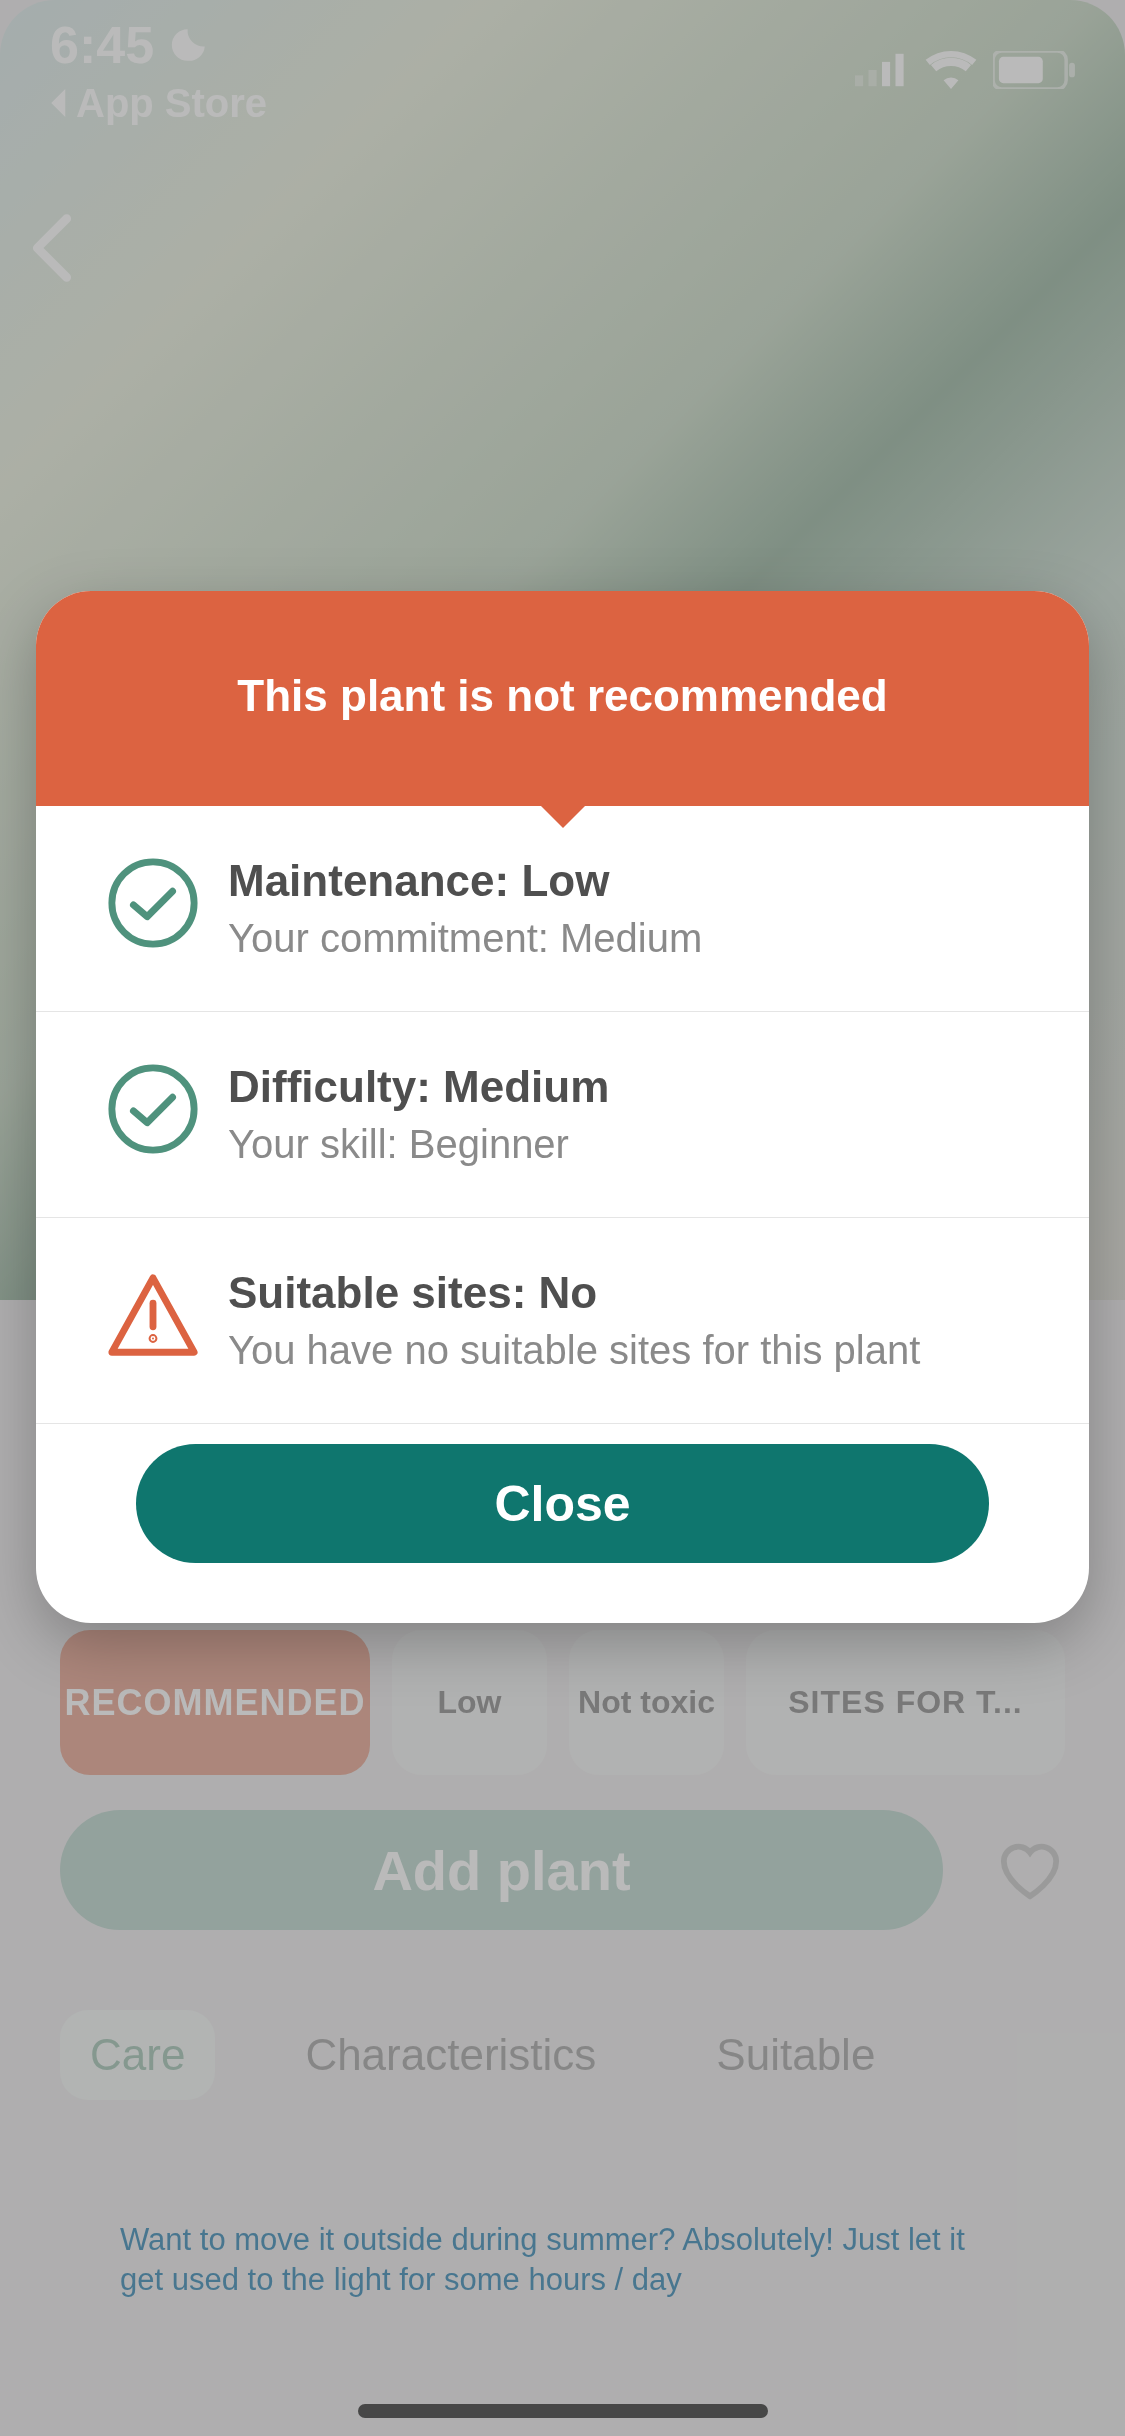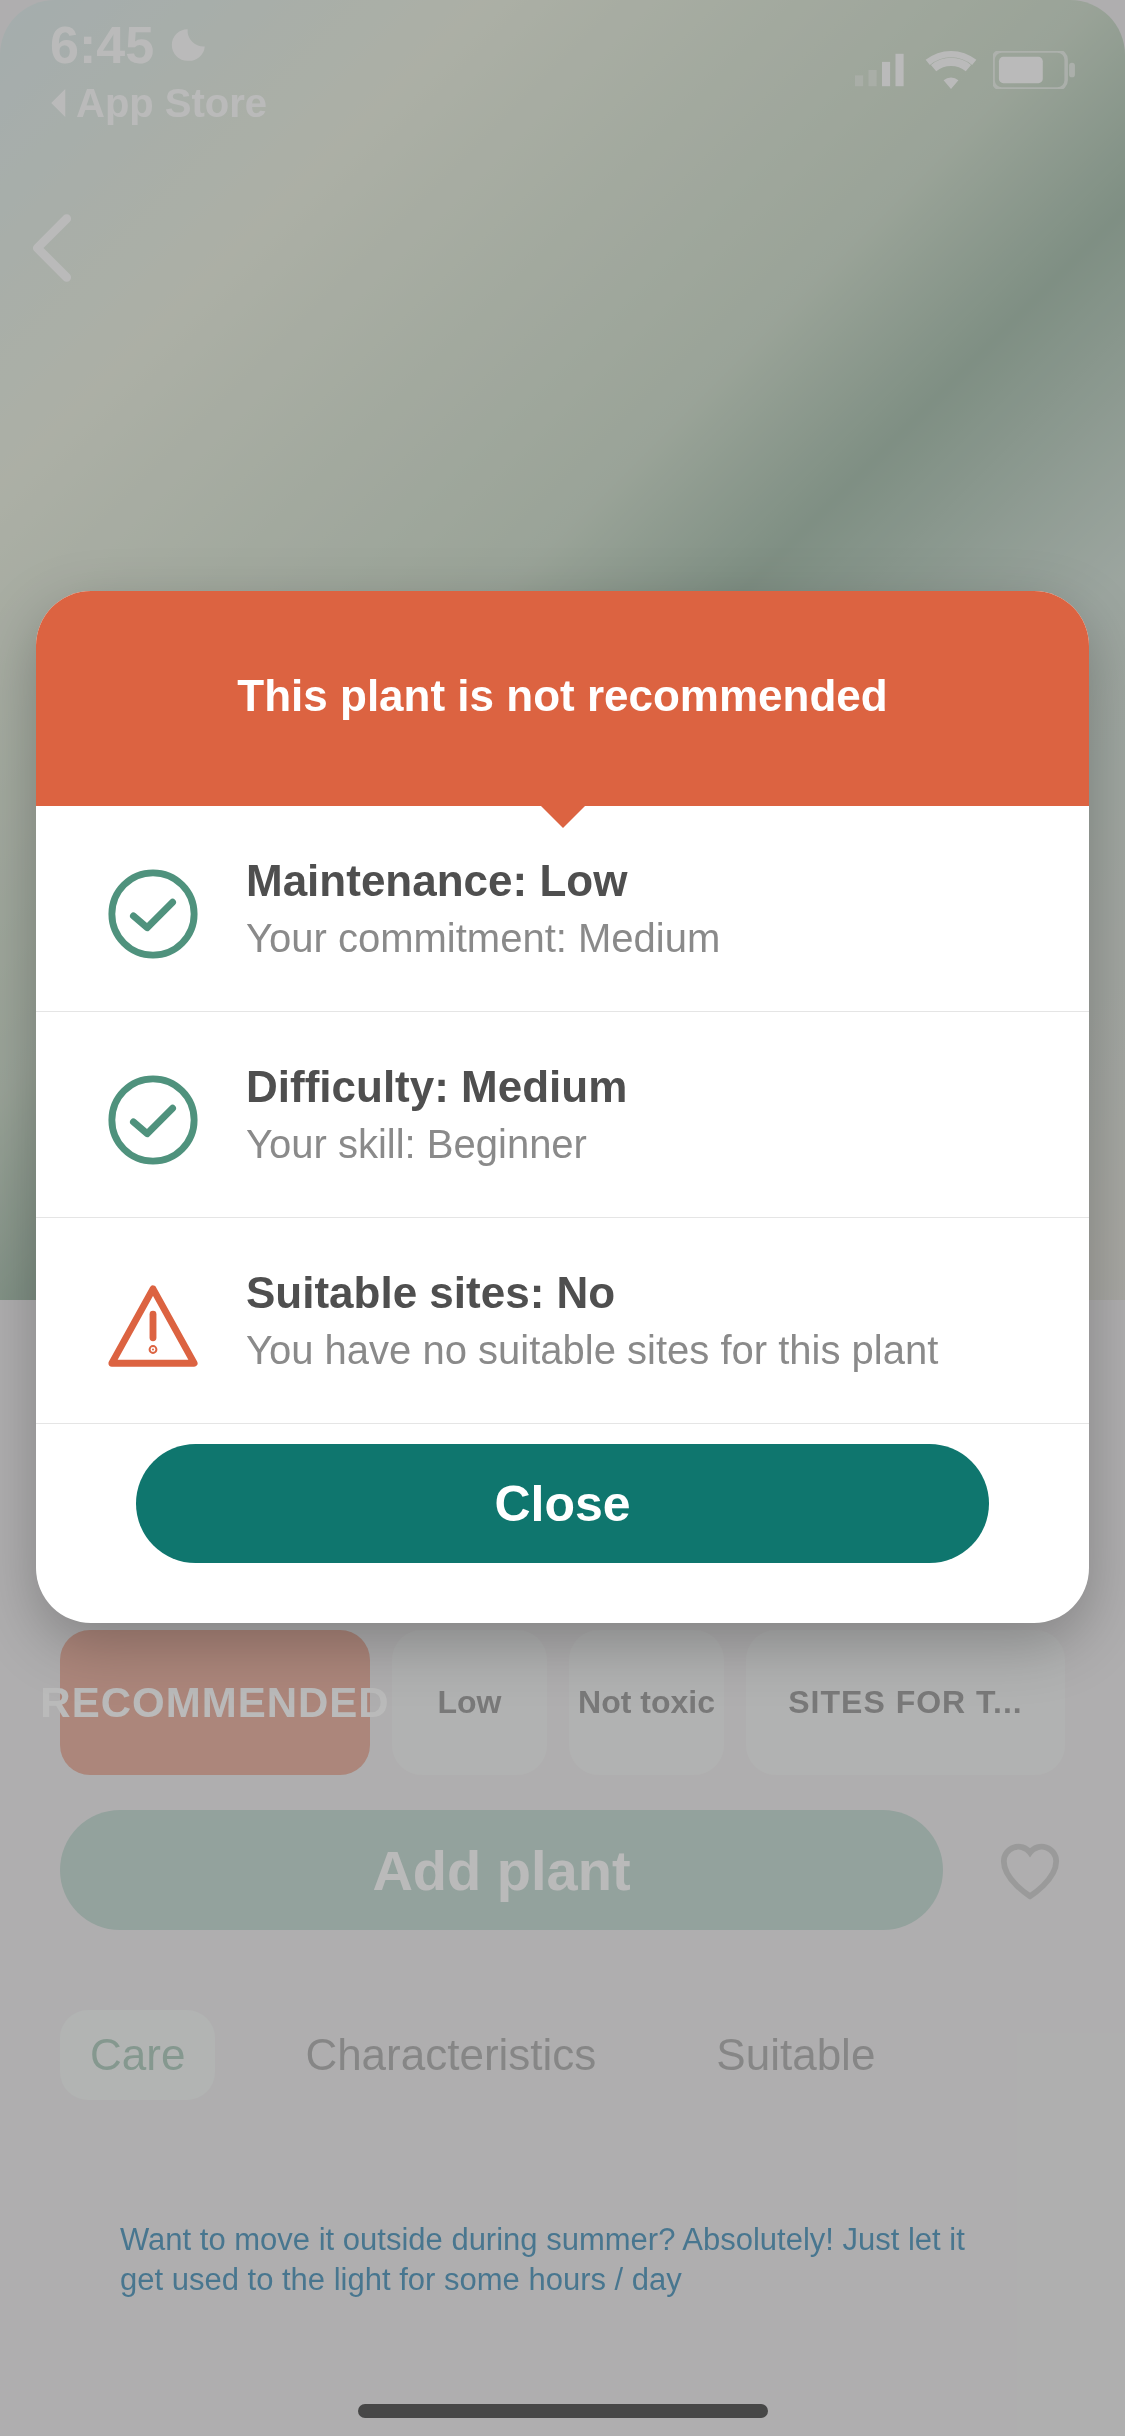--- a/index.html
+++ b/index.html
@@ -14,42 +14,42 @@
 }
 .status-bar { position: absolute; top: 0; left: 0; right: 0; height: 140px; display: flex; align-items: center; justify-content: space-between; padding: 0 50px; color: #fff; font-weight: 600; }
 .status-left { display: flex; flex-direction: column; gap: 4px; }
 .status-time { font-size: 52px; display: flex; align-items: center; gap: 14px; }
 .status-back { font-size: 40px; display: flex; align-items: center; gap: 6px; margin-top: 2px; }
 .status-right { display: flex; align-items: center; gap: 16px; }
 .back-chevron { position: absolute; top: 210px; left: 30px; }
 
 .info-row { position: absolute; top: 1630px; left: 60px; right: 60px; display: flex; gap: 22px; align-items: stretch; height: 145px; }
 .pill { border-radius: 30px; display: flex; flex-direction: column; align-items: center; justify-content: center; font-weight: 600; }
-.pill-rec { background: #df8c73; color: #fff; width: 310px; font-size: 42px; letter-spacing: 1px; }
+.pill-rec { background: #df8c73; color: #fff; width: 310px; font-size: 36px; letter-spacing: 1px; }
 .pill-small { background: #eceded; color: #6f6f6f; width: 155px; font-size: 32px; }
 .pill-sites { background: #eceded; color: #6f6f6f; flex: 1; font-size: 32px; letter-spacing: 1px; }
 .add-row { position: absolute; top: 1810px; left: 60px; right: 60px; display: flex; gap: 52px; align-items: center; }
 .add-btn { background: #a9c9bf; color: #fff; font-size: 56px; font-weight: 600; border-radius: 60px; height: 120px; flex: 1; display: flex; align-items: center; justify-content: center; }
 .heart { width: 70px; height: 64px; }
 
 .tabs-row { position: absolute; top: 2010px; left: 60px; right: 60px; display: flex; gap: 60px; align-items: center; }
 .tab { font-size: 44px; font-weight: 500; color: #8d8d8d; padding: 20px 30px; border-radius: 28px; }
 .tab.active { background: #edf1f0; color: #89b4a0; }
 .para { position: absolute; top: 2220px; left: 120px; right: 120px; text-align: left; font-size: 31px; color: #0369a1; line-height: 1.3; }
 
 .home-ind { position: absolute; bottom: 18px; left: 50%; transform: translateX(-50%); width: 410px; height: 14px; background: #000; border-radius: 10px; }
 
 
 .scrim { position: absolute; inset: 0; background: rgba(130,130,130,0.55); }
 
 
 .modal { position: absolute; top: 591px; left: 36px; right: 36px; background: #fff; border-radius: 55px; overflow: hidden; box-shadow: 0 20px 60px rgba(0,0,0,0.25); }
 .modal-header { background: #dc6341; color: #fff; font-size: 44px; font-weight: 700; text-align: center; padding: 80px 56px 85px; position: relative; }
 .modal-header::after { content: ""; position: absolute; bottom: -22px; left: 50%; transform: translateX(-50%); width: 0; height: 0; border-left: 26px solid transparent; border-right: 26px solid transparent; border-top: 26px solid #dc6341; }
-.modal-row { display: flex; align-items: flex-end; gap: 46px; padding: 50px 60px 50px 70px; border-bottom: 1px solid #e5e5e5; }
+.modal-row { display: flex; align-items: flex-start; gap: 28px; padding: 50px 60px 50px 70px; border-bottom: 1px solid #e5e5e5; }
 .modal-row:last-of-type { border-bottom: none; }
 .modal-icon { width: 94px; height: 94px; flex-shrink: 0; }
 .modal-text { display: flex; flex-direction: column; gap: 10px; }
 .modal-title { font-size: 44px; font-weight: 700; color: #4f4f4f; }
 .modal-sub { font-size: 40px; color: #8a8a8a; }
 .modal-close { margin: 20px 100px 60px; background: #0f766e; color: #fff; font-size: 50px; font-weight: 600; border-radius: 70px; height: 119px; display: flex; align-items: center; justify-content: center; }
 </style>
 </head>
 <body>
 

